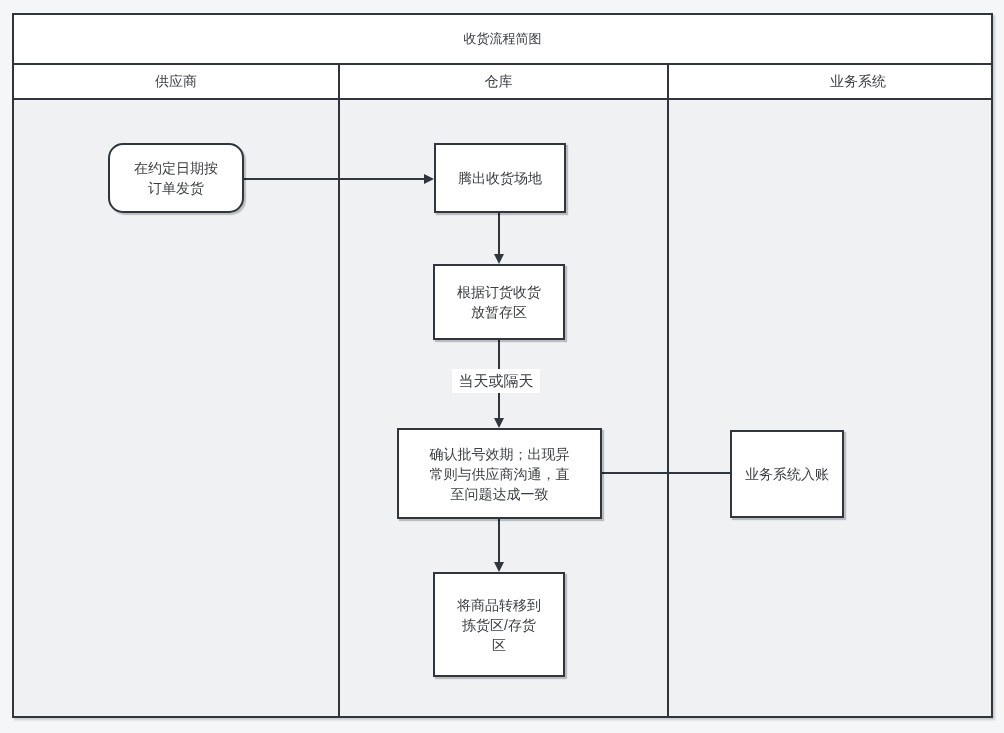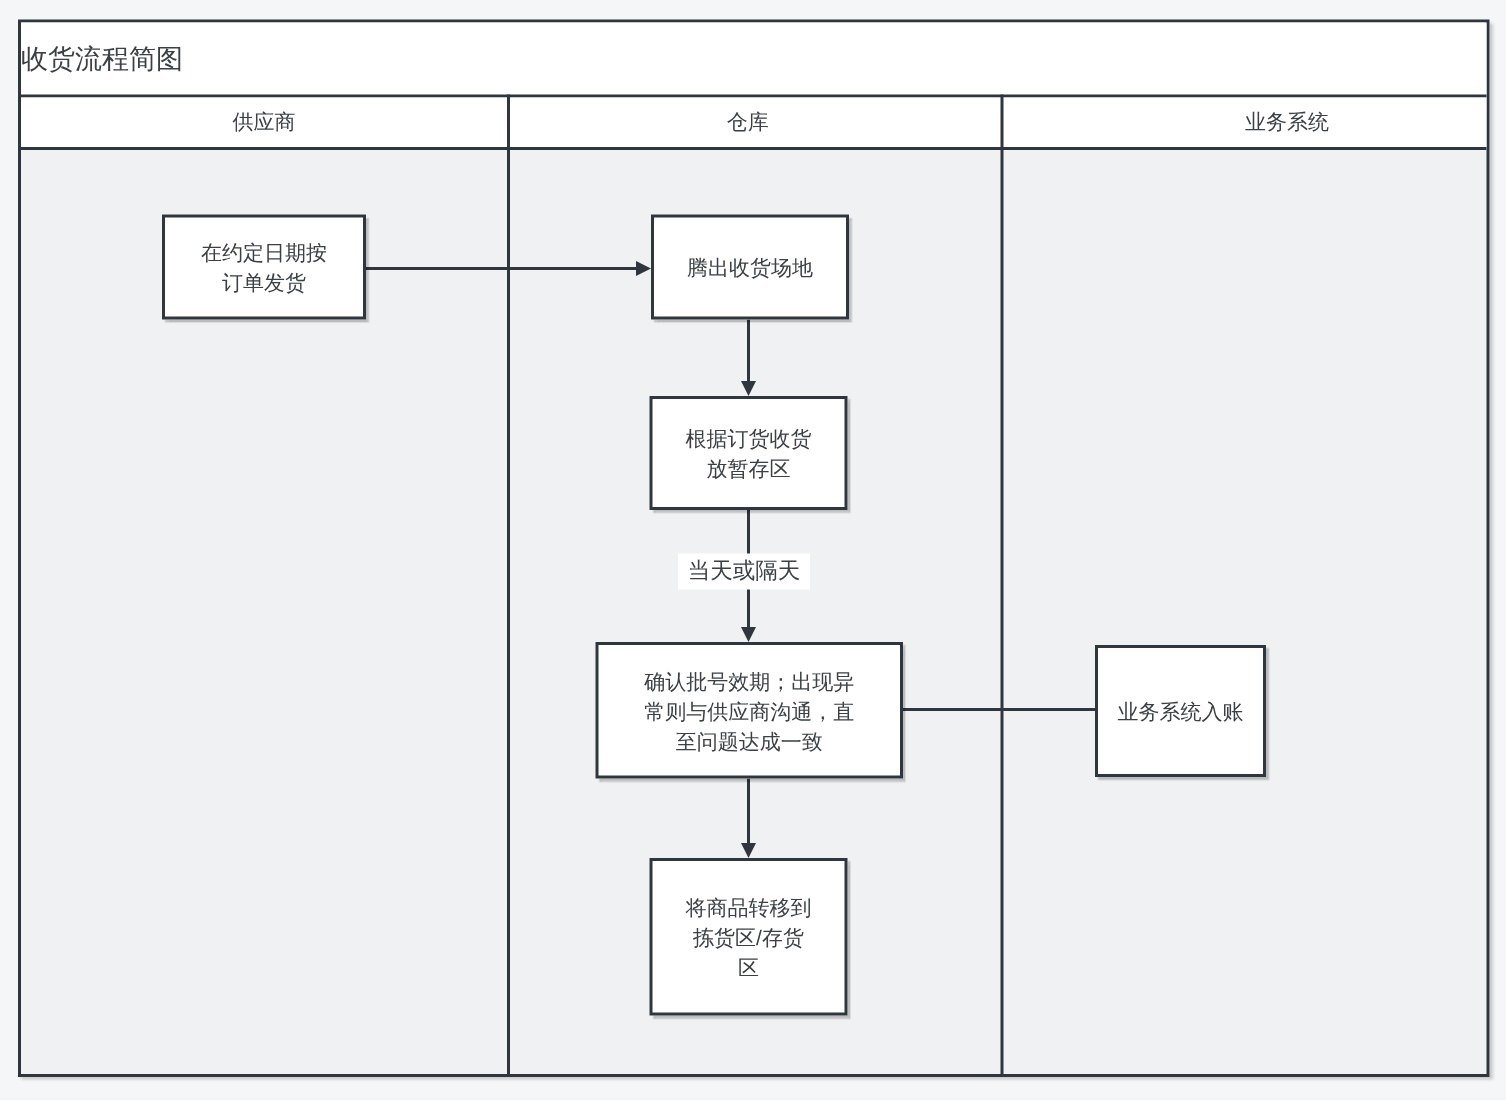--- a/index.html
+++ b/index.html
@@ -23,22 +23,22 @@
   .frame{
     position:absolute;left:12px;top:13px;width:981px;height:705px;
     border:2px solid var(--line);
     background:var(--lane-bg);
     box-shadow:2px 2px 2px rgba(0,0,0,0.18);
   }
   .title-band{
     position:absolute;left:14px;top:15px;width:977px;height:50px;
     background:var(--band-bg);
     border-bottom:2px solid var(--line);
-    text-align:left;line-height:48px;
-    font-size:18px;
+    text-align:center;line-height:48px;
+    font-size:13px;
   }
   .header-band{
     position:absolute;left:14px;top:65px;width:977px;height:35px;
     background:var(--band-bg);
     border-bottom:2px solid var(--line);
   }
   .lane-header{
     position:absolute;top:65px;height:33px;line-height:33px;
     text-align:center;font-size:14px;
   }
@@ -56,21 +56,21 @@
   .node{
     position:absolute;
     background:#ffffff;
     border:2px solid var(--line);
     box-shadow:2px 2px 1px rgba(0,0,0,0.22);
     display:flex;align-items:center;justify-content:center;
     text-align:center;font-size:14px;line-height:20px;
     white-space:pre-line;
     padding:2px;
   }
-  .node.n1{left:108px;top:143px;width:136px;height:70px;}
+  .node.n1{left:108px;top:143px;width:136px;height:70px;border-radius:15px;}
   .node.n2{left:434px;top:143px;width:132px;height:70px;}
   .node.n3{left:433px;top:264px;width:132px;height:76px;}
   .node.n4{left:397px;top:428px;width:205px;height:91px;}
   .node.n5{left:433px;top:572px;width:132px;height:105px;}
   .node.n6{left:730px;top:430px;width:114px;height:88px;}
 
   
   .edge{position:absolute;background:var(--line);}
   .edge.h{height:2px;}
   .edge.v{width:2px;}

